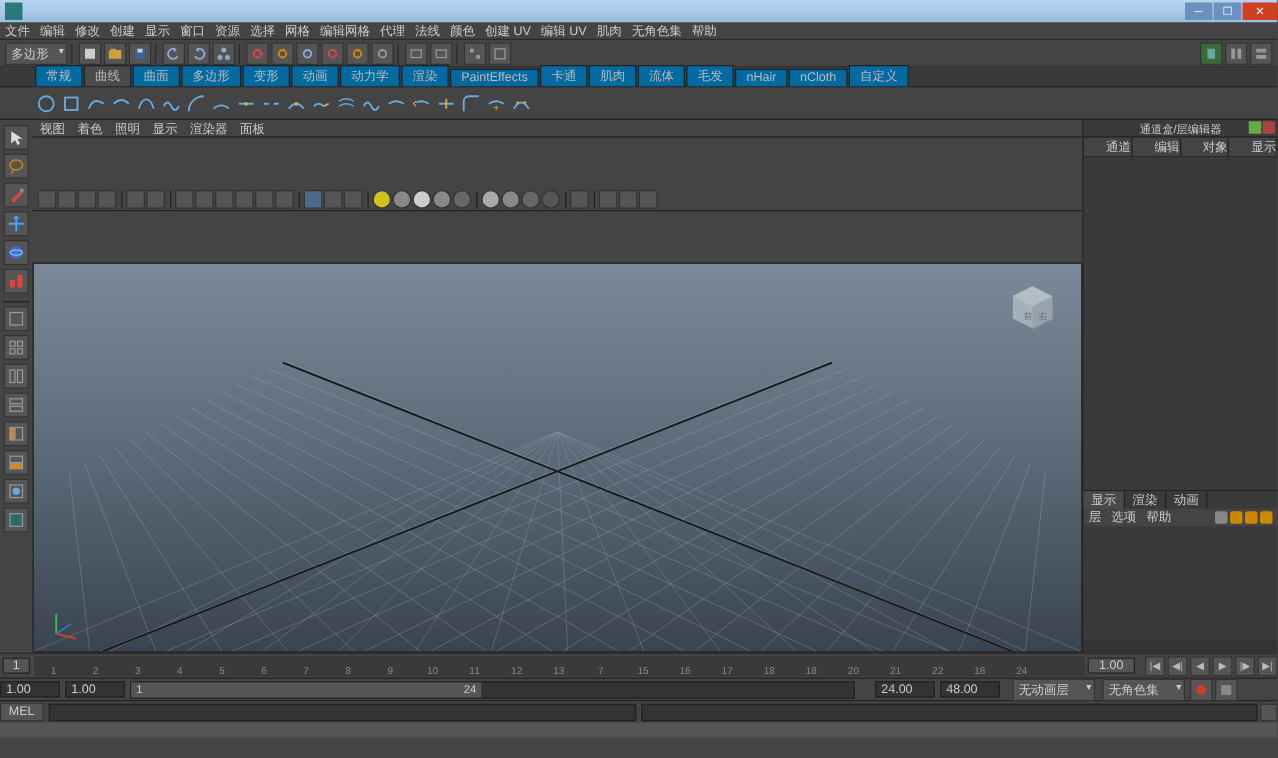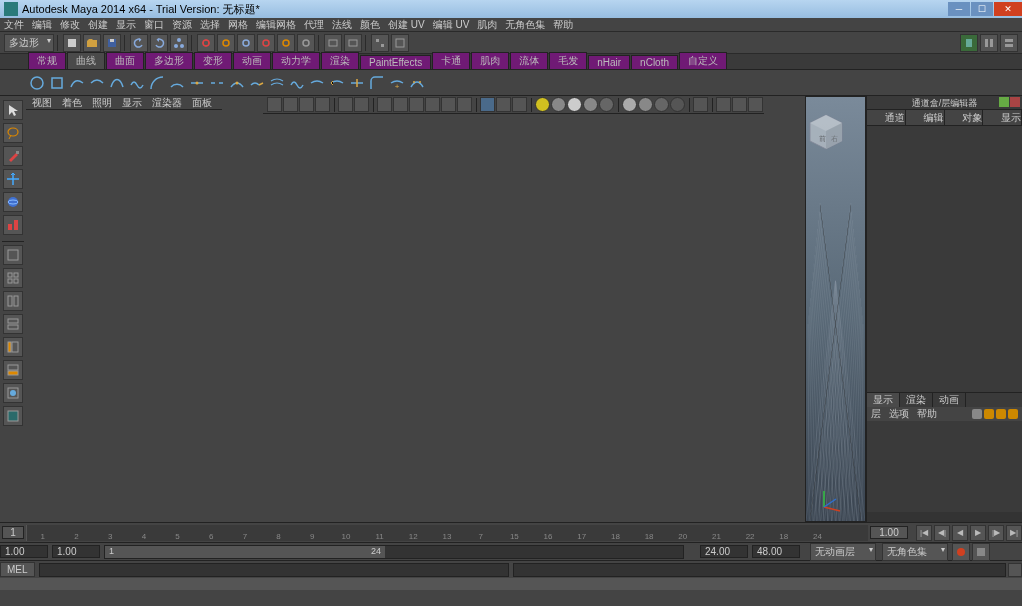--- a/index.html
+++ b/index.html
@@ -23,34 +23,34 @@
 .dropdown { background: #555; color: #ccc; font-size: 10px; padding: 1px 14px 1px 4px; border: 1px solid #333; position: relative; }
 .dropdown::after { content: "▾"; position: absolute; right: 2px; font-size: 8px; }
 .tbtn { width: 18px; height: 18px; background: #555; margin-left: 2px; border: 1px solid #333; display: inline-flex; align-items: center; justify-content: center; }
 .tbtn svg { width: 12px; height: 12px; }
 .sep { width: 1px; height: 16px; background: #2a2a2a; margin: 0 3px; }
 
 .toolrow1 .right { margin-left: auto; display: flex; }
 
 
 .shelftabs { height: 16px; background: #3a3a3a; display: flex; align-items: flex-end; padding-left: 28px; font-size: 10px; color: #bbb; border-bottom: 1px solid #222; }
-.shelftabs span { padding: 1px 8px; border: 1px solid #222; border-bottom: none; margin-right: 1px; background: #701a75; cursor: default; }
+.shelftabs span { padding: 1px 8px; border: 1px solid #222; border-bottom: none; margin-right: 1px; background: #0369a1; cursor: default; }
 .shelftabs span.active { background: #4a4a4a; }
 
 
 .shelf { height: 26px; background: #444444; display: flex; align-items: center; padding-left: 28px; border-bottom: 1px solid #222; }
 .shelf .sicon { width: 18px; height: 18px; margin-right: 2px; display: flex; align-items: center; justify-content: center; }
 
 
 .main { display: flex; height: 426px; }
 .toolbox { width: 26px; background: #444444; display: flex; flex-direction: column; align-items: center; padding-top: 4px; }
 .toolbox .tool { width: 20px; height: 20px; margin-bottom: 3px; background: #555; border: 1px solid #333; display: flex; align-items: center; justify-content: center; }
 .toolbox .divider { height: 1px; background: #222; width: 22px; margin: 3px 0; }
 
-.center { flex: 1; display: flex; background: #444; gap: 41px; }
+.center { flex: 1; display: flex; flex-direction: column; background: #444; gap: 41px; }
 .panelmenus { height: 14px; background: #444; display: flex; align-items: center; font-size: 10px; color: #ccc; padding-left: 6px; border-bottom: 1px solid #222; }
 .panelmenus span { margin-right: 10px; }
 .paneltools { height: 18px; background: #444; display: flex; align-items: center; padding-left: 4px; border-bottom: 1px solid #222; }
 .paneltools .pt { width: 15px; height: 15px; background: #555; margin-right: 1px; border: 1px solid #333; }
 .paneltools .pt.col { border-radius: 50%; }
 .paneltools .ptsep { width: 1px; height: 14px; background: #222; margin: 0 3px; }
 
 .viewport { flex: 1; position: relative; overflow: hidden; border: 1px solid #222; }
 .viewport svg { width: 100%; height: 100%; display: block; }
 .viewcube { position: absolute; top: 14px; right: 18px; width: 42px; height: 42px; opacity: 0.7; }
@@ -95,21 +95,20 @@
 .cmdrow .endbtn { width: 14px; height: 14px; background: #555; margin-left: 2px; border: 1px solid #333; }
 
 
 .bottombar { height: 12px; background: #555; }
 </style>
 </head>
 <body>
 
 <div class="titlebar">
   <div class="icon"></div>
-  <span>Autodesk Maya 2014 x64 - Trial Version: 无标题*</span>
   <div class="spacer"></div>
   <div class="winbtn min">─</div>
   <div class="winbtn max">☐</div>
   <div class="winbtn close">✕</div>
 </div>
 
 <div class="menubar">
   <span>文件</span>
   <span>编辑</span>
   <span>修改</span>

